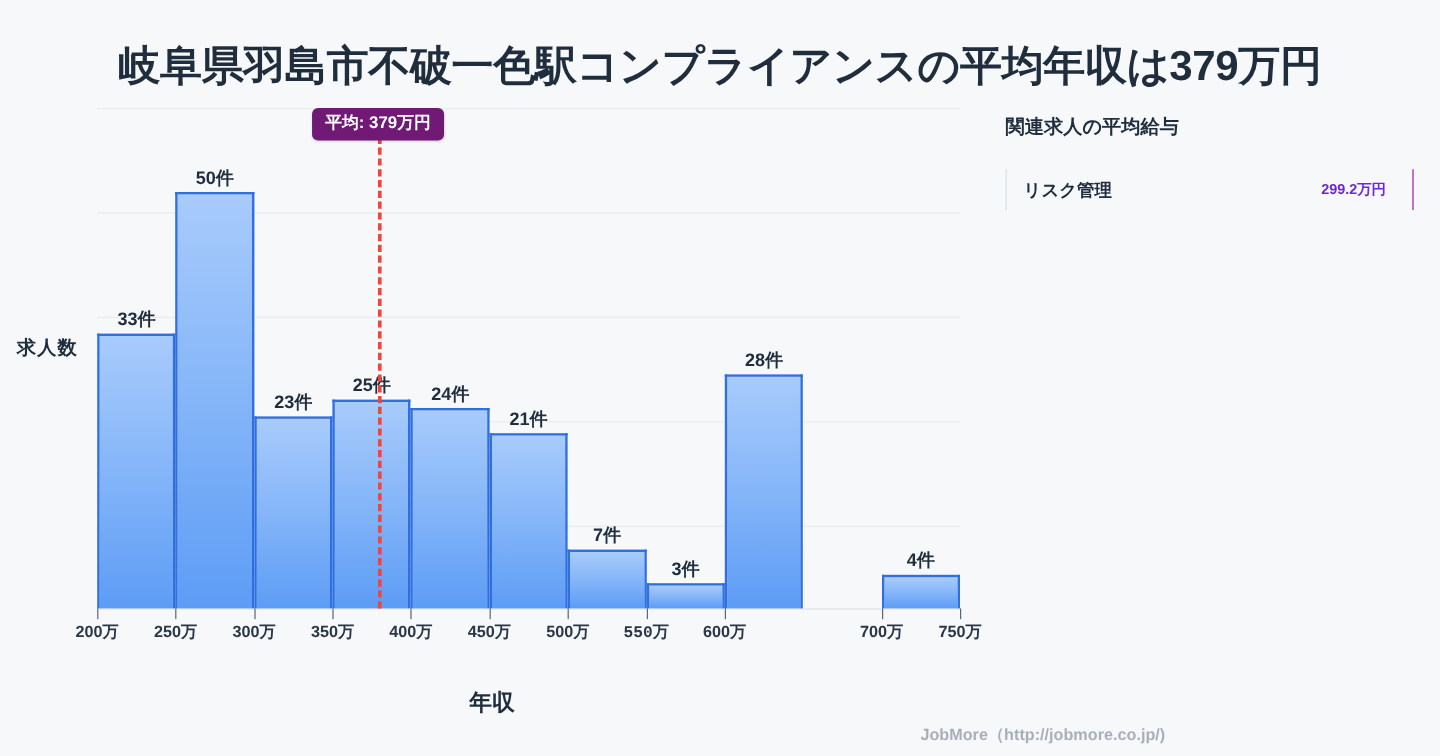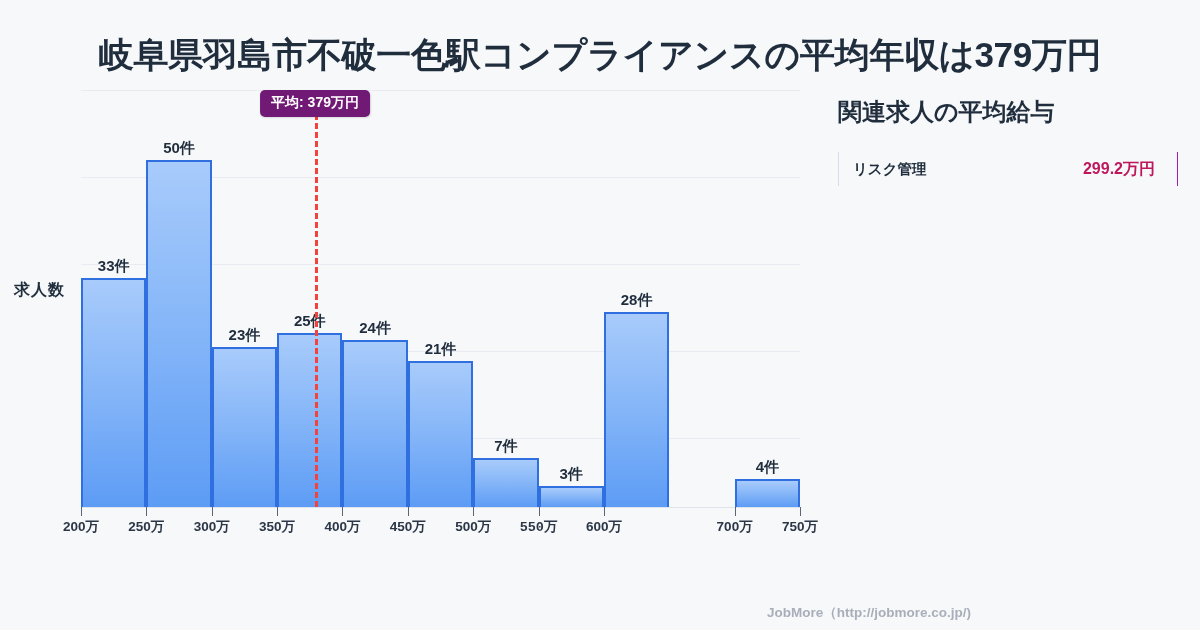--- a/index.html
+++ b/index.html
@@ -134,44 +134,44 @@
     color: #1f2d3d;
   }
 
   
   #side-panel {
     position: absolute;
     left: 838px; top: 96px;
     width: 340px;
   }
   #side-title {
-    font-size: 24px;
+    font-size: 16px;
     font-weight: bold;
     color: #1f2d3d;
     margin-bottom: 24px;
   }
   .salary-row {
     position: relative;
     display: flex;
     align-items: center;
     justify-content: space-between;
     height: 34px;
     padding: 0 22px 0 14px;
     border-left: 1px solid #d8dde7;
     border-right: 1px solid #a21caf;
   }
   .salary-name {
     font-size: 14.5px;
     font-weight: bold;
     color: #1f2d3d;
   }
   .salary-value {
-    font-size: 16px;
-    font-weight: bold;
-    color: #be185d;
+    font-size: 12px;
+    font-weight: bold;
+    color: #6d28d9;
   }
 
   
   #footer {
     position: absolute;
     right: 16px; bottom: 8px;
     font-size: 13.5px;
     font-weight: bold;
     color: #a9afba;
     white-space: nowrap;
@@ -240,20 +240,21 @@
           <div class="tick-label" style="left: 522.909px;">600万</div>
           <div class="tick" style="left: 653.636px;"></div>
           <div class="tick-label" style="left: 653.636px;">700万</div>
           <div class="tick" style="left: 719px;"></div>
           <div class="tick-label" style="left: 719px;">750万</div>
         </div>
       <div id="avg-line" style="left: 234.002px;"></div>
       <div id="avg-badge" style="left: 234.002px;">平均: 379万円</div>
     </div>
 
+    <div id="x-title">年収</div>
   </div>
 
   <div id="side-panel">
     <div id="side-title">関連求人の平均給与</div>
     <div id="side-rows">
         <div class="salary-row">
           <span class="salary-name">リスク管理</span>
           <span class="salary-value">299.2万円</span>
         </div>
       </div>

